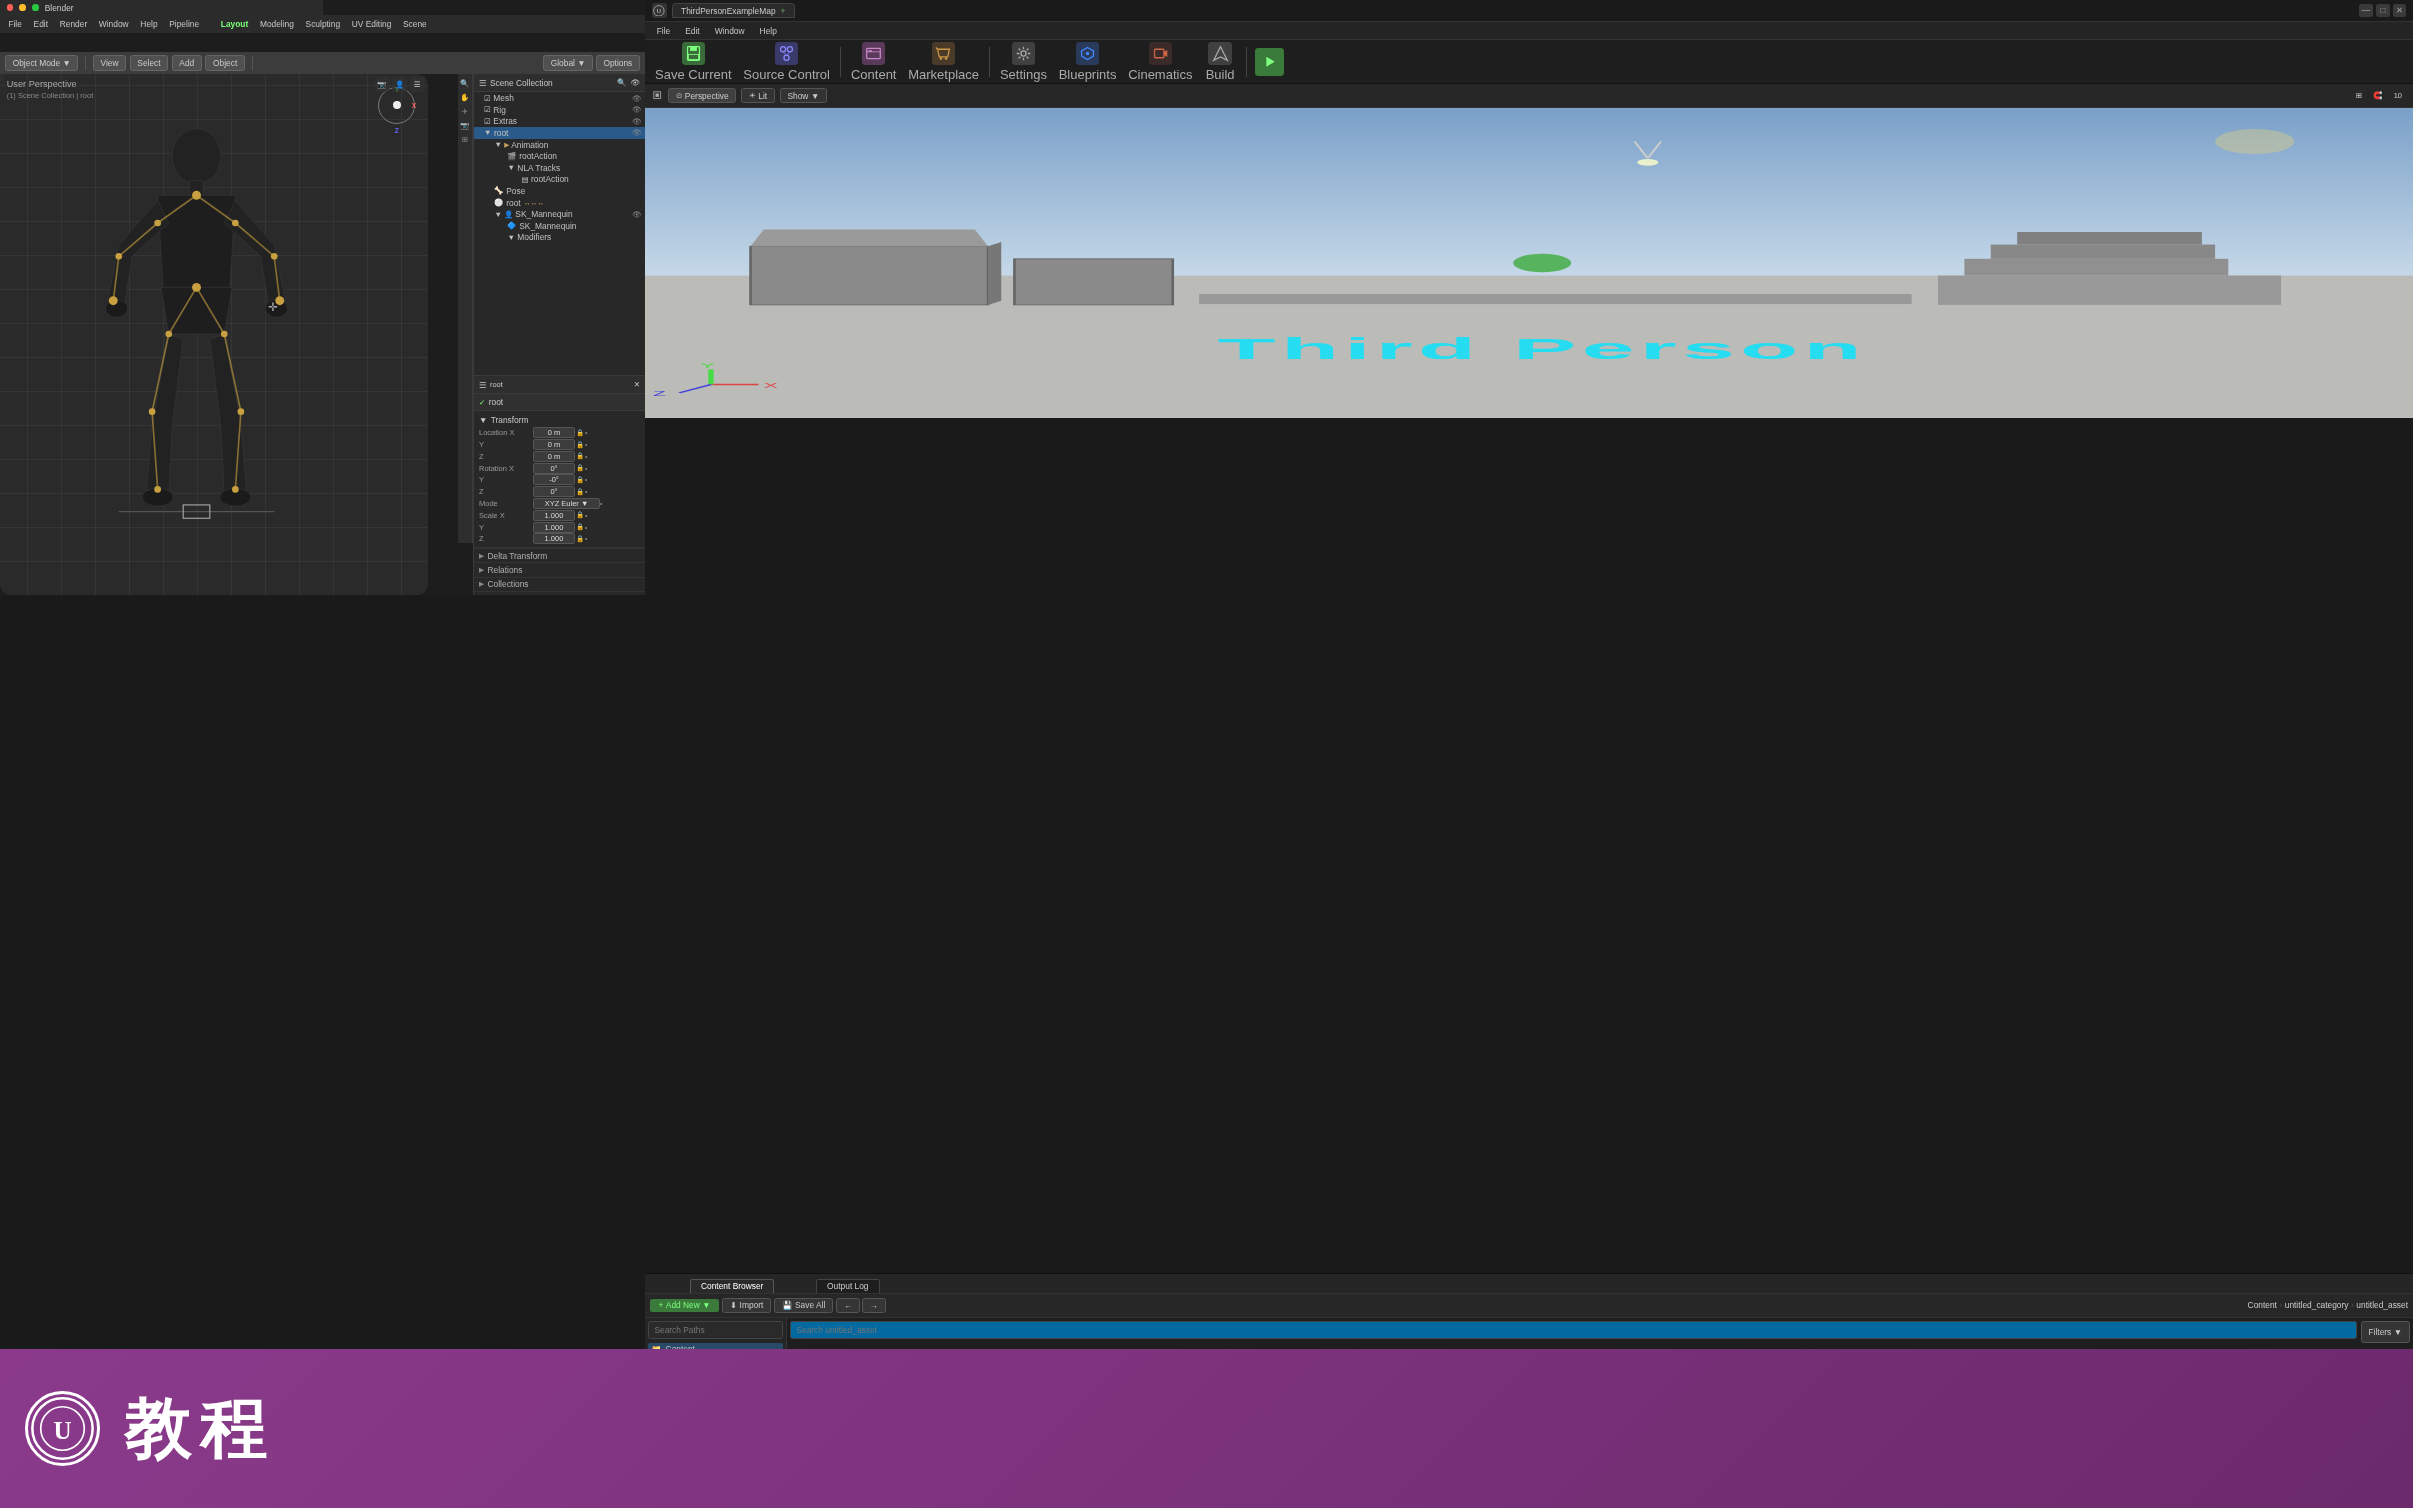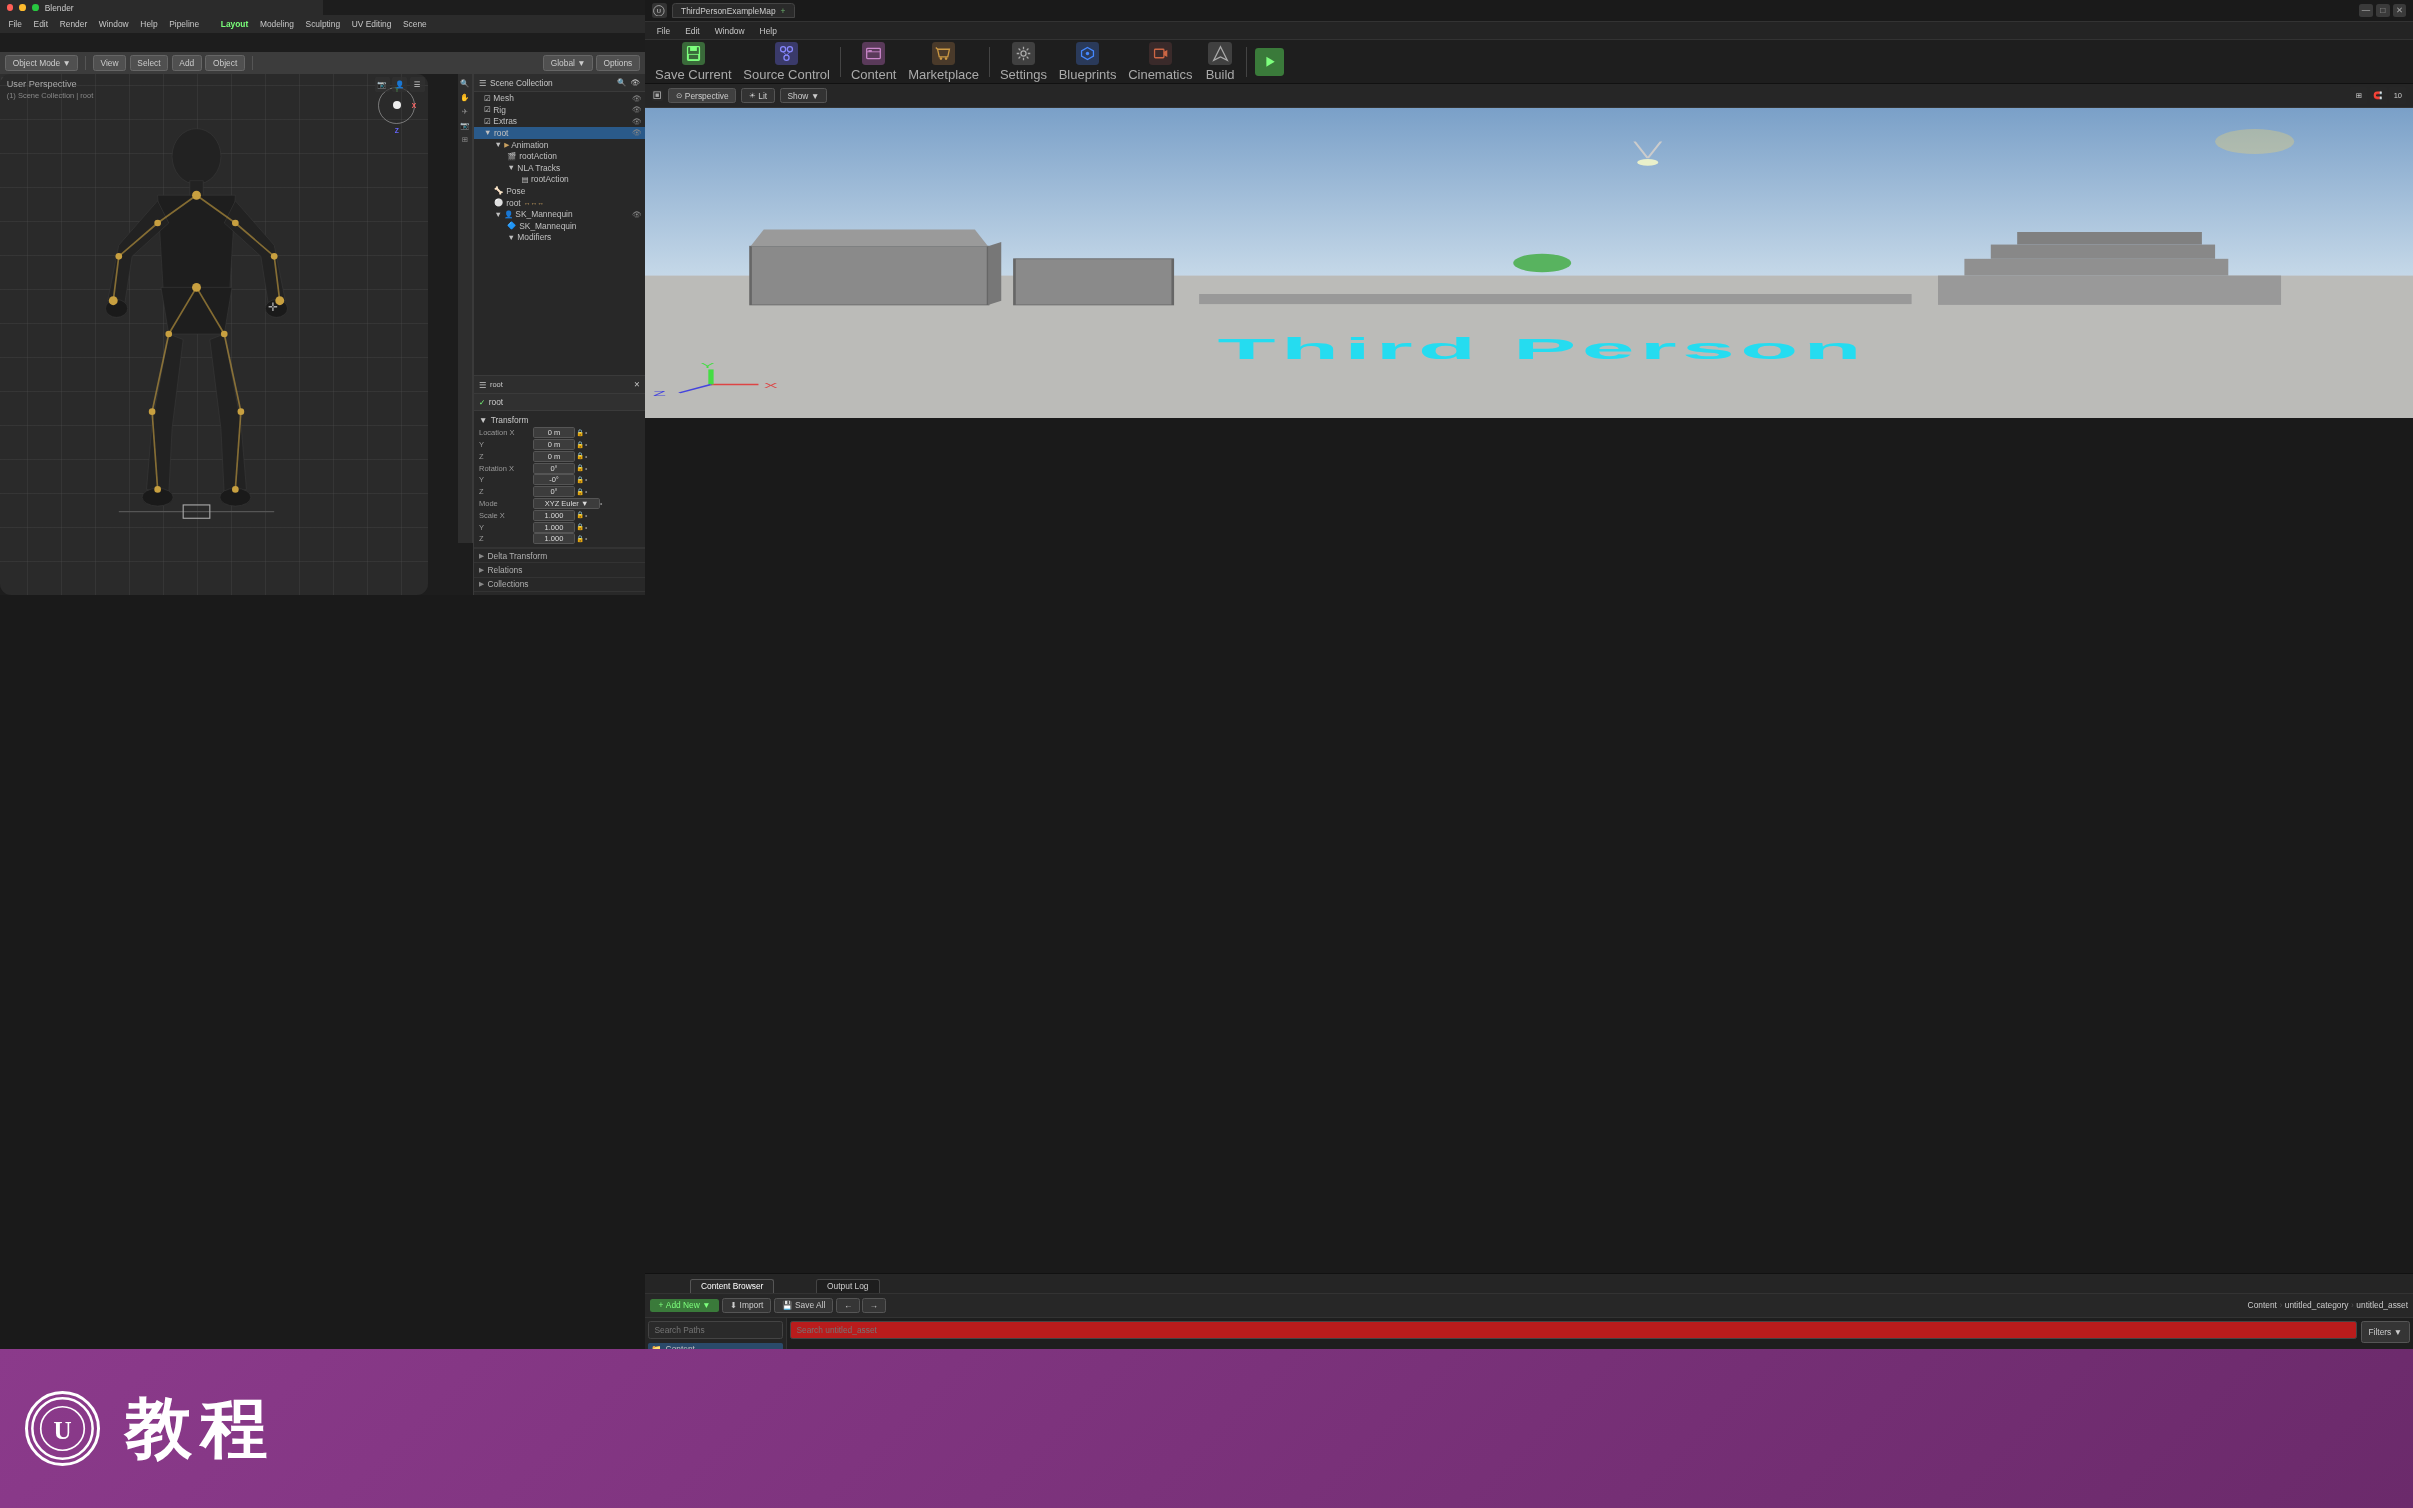--- a/index.html
+++ b/index.html
@@ -292,21 +292,21 @@
     .cb-folder-icon { font-size: 8.4px; color: #d4a44c; }
     .cb-search {
       height: 18.4px; background: #2a2a2a; border: 0.8px solid #444; border-radius: 2.5px;
       padding: 0 5px; font-size: 8.4px; color: #ccc; width: 100%;
       margin-bottom: 3.4px;
     }
     .cb-main {
       flex: 1; background: #1e1e1e; padding: 3.4px;
     }
     .cb-search-main {
-      height: 18.4px; background: #b91c1c; border: 0.8px solid #444; border-radius: 2.5px;
+      height: 18.4px; background: #0369a1; border: 0.8px solid #444; border-radius: 2.5px;
       padding: 0 5px; font-size: 8.4px; color: #ccc; width: 100%;
       margin-bottom: 3.4px;
     }
 
     
     .tutorial-bar {
       position: absolute; bottom: 0; left: 0; right: 0; height: 159px;
       background: linear-gradient(135deg, #8b3a8b 0%, #6b2a6b 100%);
       display: flex; align-items: center; padding: 0 25px; gap: 25px;
     }

